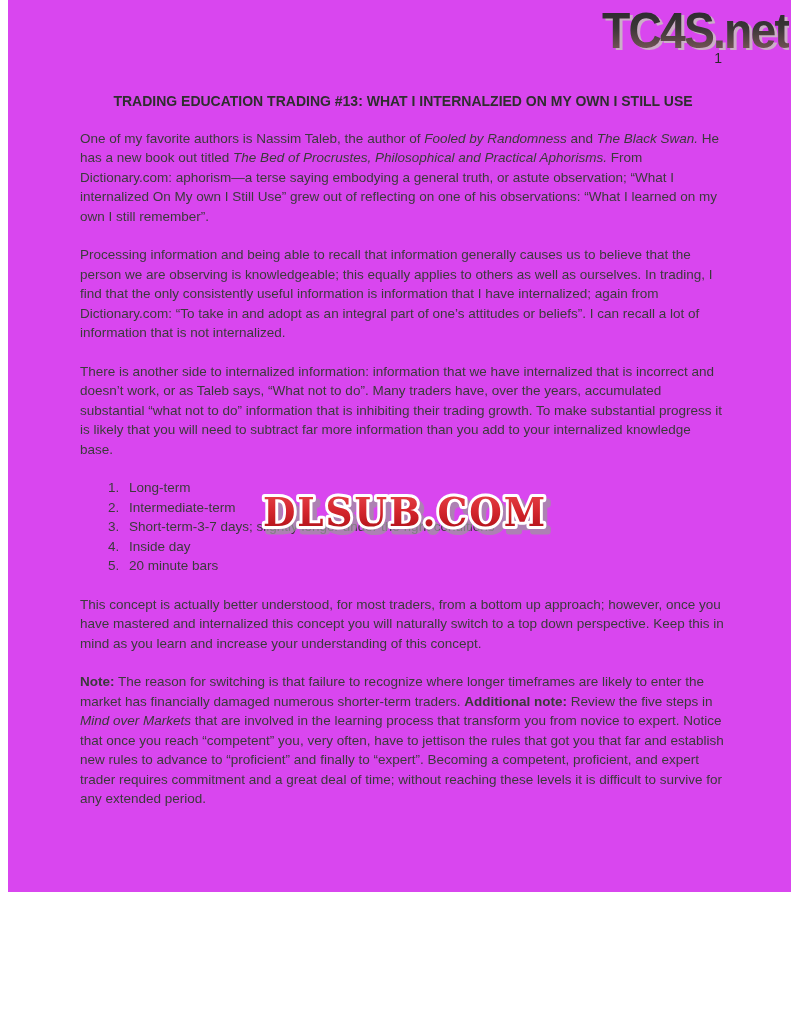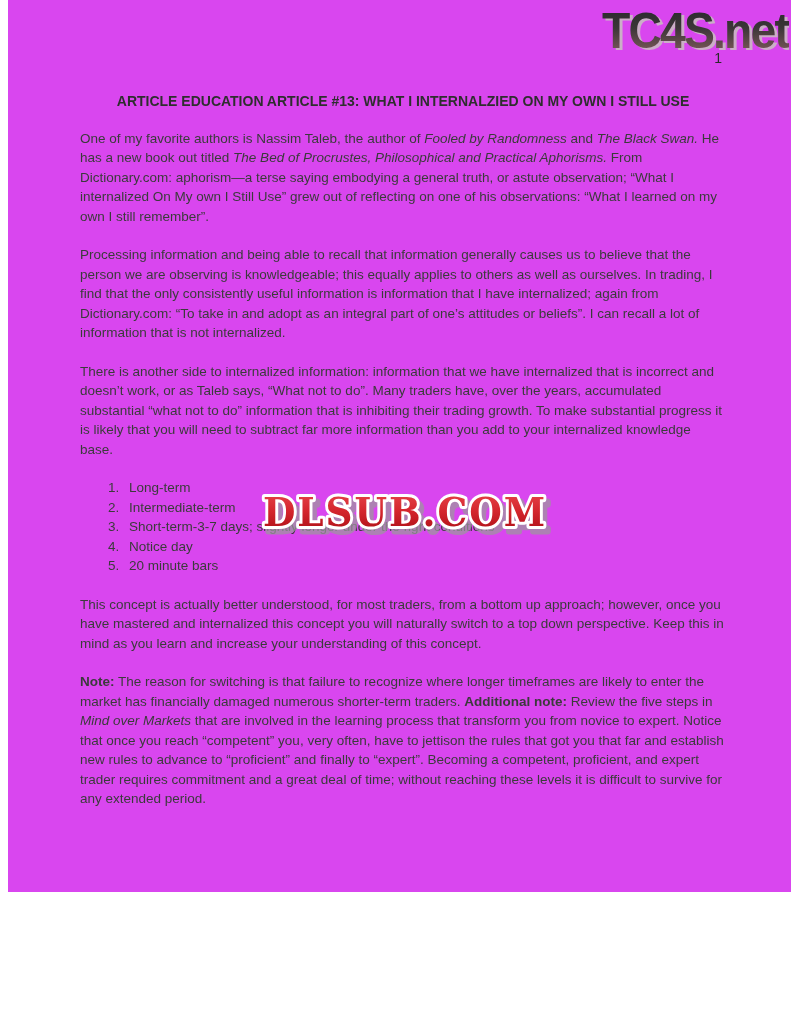--- a/index.html
+++ b/index.html
@@ -62,21 +62,21 @@
       </linearGradient>
     </defs>
     <text class="tc4s-text" x="279" y="46" text-anchor="end" textLength="186" lengthAdjust="spacingAndGlyphs" fill="#c9c1c1" opacity="0.85" transform="translate(3,2)">TC4S.net</text>
     <text class="tc4s-text" x="279" y="46" text-anchor="end" textLength="186" lengthAdjust="spacingAndGlyphs" fill="url(#g_tc4s)">TC4S.net</text>
   </svg>
 
   <div class="page-number">1</div>
 
   <div class="content">
 
-    <h1 class="title">ARTICLE EDUCATION ARTICLE #13: WHAT I INTERNALZIED ON MY OWN I STILL USE</h1>
+    <h1 class="title">TRADING EDUCATION TRADING #13: WHAT I INTERNALZIED ON MY OWN I STILL USE</h1>
 
     <p class="para"><span>One of my favorite authors is Nassim Taleb, the author of </span><span class="i">Fooled by Randomness</span><span> and </span><span class="i">The Black Swan.</span><span> He has a new book out titled </span><span class="i">The Bed of Procrustes, Philosophical and Practical Aphorisms.</span><span> From Dictionary.com: aphorism—a terse saying embodying a general truth, or astute observation; “What I internalized On My own I Still Use” grew out of reflecting on one of his observations: “What I learned on my own I still remember”.</span></p>
 
     <p class="para"><span>Processing information and being able to recall that information generally causes us to believe that the person we are observing is knowledgeable; this equally applies to others as well as ourselves. In trading, I find that the only consistently useful information is information that I have internalized; again from Dictionary.com: “To take in and adopt as an integral part of one’s attitudes or beliefs”. I can recall a lot of information that is not internalized.</span></p>
 
     <p class="para"><span>There is another side to internalized information: information that we have internalized that is incorrect and doesn’t work, or as Taleb says, “What not to do”. Many traders have, over the years, accumulated substantial “what not to do” information that is inhibiting their trading growth. To make substantial progress it is likely that you will need to subtract far more information than you add to your internalized knowledge base.</span></p>
 
 
 
     <div class="list">
@@ -87,21 +87,21 @@
       <div class="list-row">
         <span class="list-num">2.</span>
         <span>Intermediate-term</span>
       </div>
       <div class="list-row">
         <span class="list-num">3.</span>
         <span>Short-term-3-7 days; slightly longer under the right conditions</span>
       </div>
       <div class="list-row">
         <span class="list-num">4.</span>
-        <span>Notice day</span>
+        <span>Inside day</span>
       </div>
       <div class="list-row">
         <span class="list-num">5.</span>
         <span>20 minute bars</span>
       </div>
     </div>
 
     <p class="para"><span>This concept is actually better understood, for most traders, from a bottom up approach; however, once you have mastered and internalized this concept you will naturally switch to a top down perspective. Keep this in mind as you learn and increase your understanding of this concept.</span></p>
 
     <p class="para"><span class="b">Note:</span><span> The reason for switching is that failure to recognize where longer timeframes are likely to enter the market has financially damaged numerous shorter-term traders.  </span><span class="b">Additional note:</span><span> Review the five steps in </span><span class="i">Mind over Markets</span><span> that are involved in the learning process that transform you from novice to expert. Notice that once you reach “competent” you, very often, have to jettison the rules that got you that far and establish new rules to advance to “proficient” and finally to “expert”. Becoming a competent, proficient, and expert trader requires commitment and a great deal of time; without reaching these levels it is difficult to survive for any extended period.</span></p>

